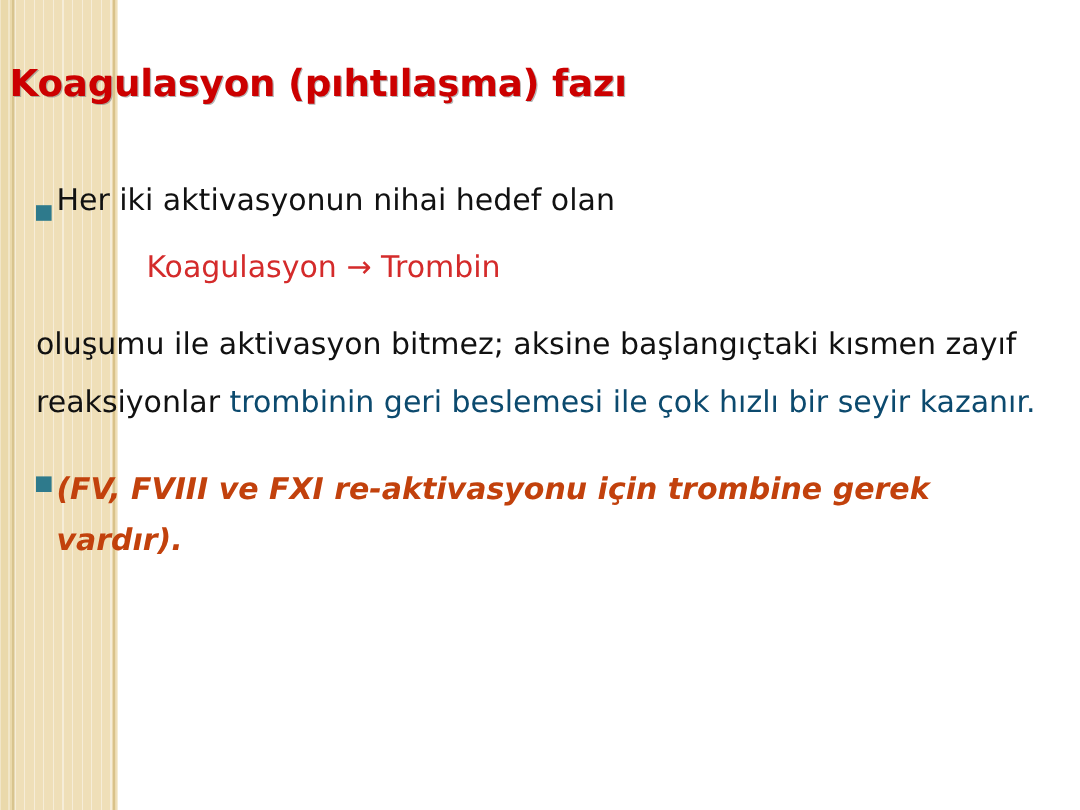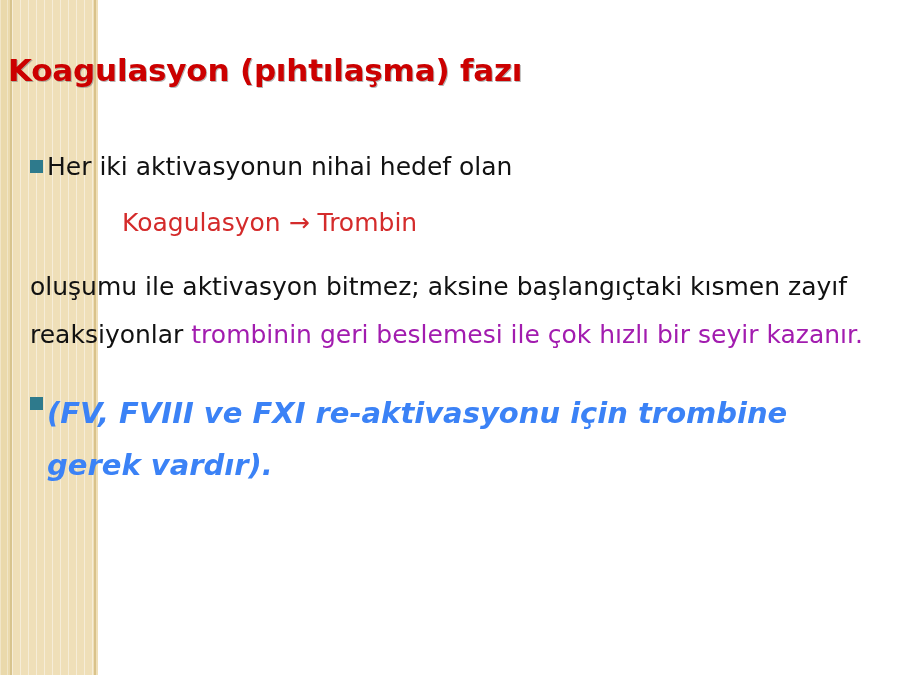--- a/index.html
+++ b/index.html
@@ -83,21 +83,21 @@
 
   .content {
     position: absolute;
     left: 30px;
     top: 150px;
     width: 840px;
   }
 
   .bullet-row {
     display: flex;
-    align-items: flex-start;
+    align-items: flex-end;
   }
   .bullet-mark {
     flex: 0 0 auto;
     width: 13px;
     height: 13px;
     background: #2e7a8c;
     margin-top: 10px;
     margin-right: 4px;
   }
   .line-1 {
@@ -112,33 +112,33 @@
     line-height: 33px;
     color: #d42b2b;
   }
   .para {
     margin-top: 24px;
     font-size: 25px;
     line-height: 48px;
     color: #111111;
   }
   .para span.olive {
-    color: #a21caf;
+    color: #0c4a6e;
   }
   .final {
     margin-top: 28px;
     display: flex;
     align-items: flex-start;
   }
   .final-text {
-    font-size: 29px;
-    line-height: 52px;
+    font-size: 25px;
+    line-height: 42px;
     font-weight: bold;
     font-style: italic;
-    color: #3b82f6;
+    color: #c2410c;
   }
 </style>
 </head>
 <body>
 
 <div class="slide">
 
   <div class="band-outer"></div>
   <div class="band-stripe"></div>
   <div class="band-inner"></div>

